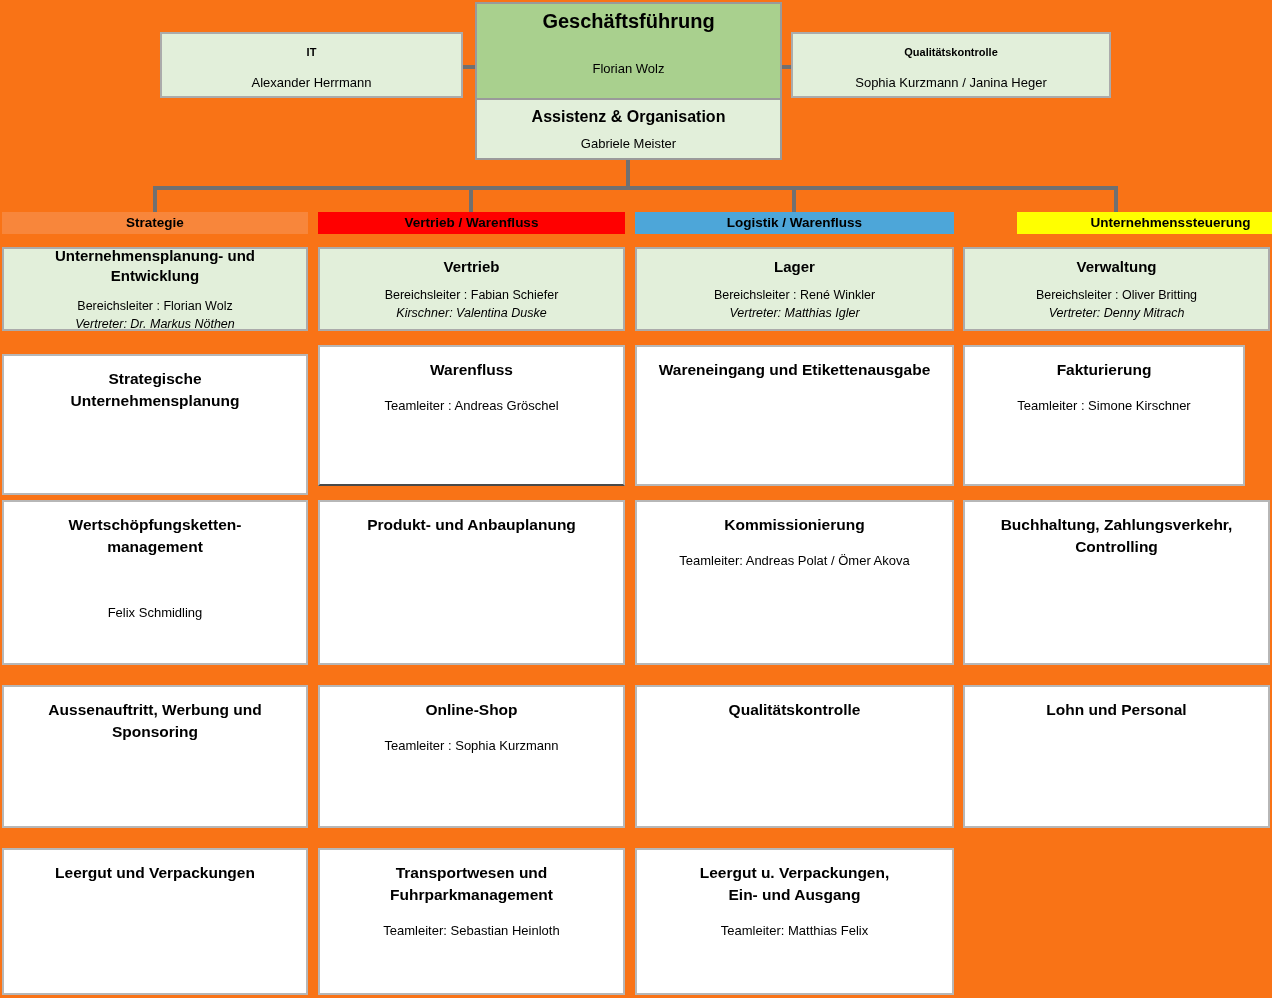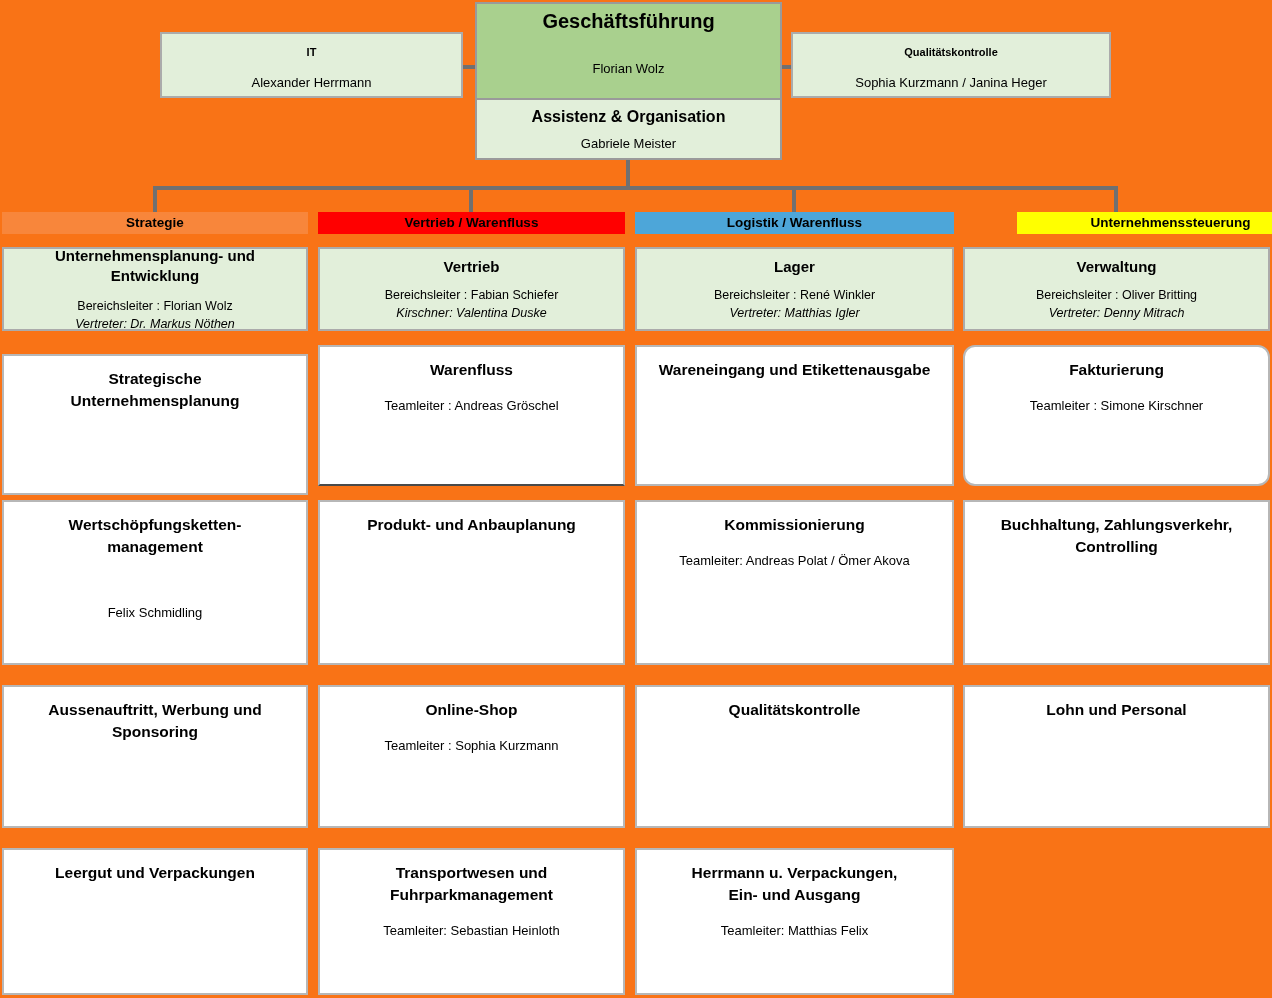--- a/index.html
+++ b/index.html
@@ -145,26 +145,26 @@
   </div>
   <div class="box dept" style="left:635px;top:500px;width:319px;height:165px;">
     <div class="t">Kommissionierung</div>
     <div class="s">Teamleiter: Andreas Polat / Ömer Akova</div>
   </div>
   <div class="box dept" style="left:635px;top:685px;width:319px;height:143px;">
     <div class="t">Qualitätskontrolle</div>
     <div class="s"></div>
   </div>
   <div class="box dept" style="left:635px;top:848px;width:319px;height:147px;">
-    <div class="t">Herrmann u. Verpackungen,
+    <div class="t">Leergut u. Verpackungen,
 Ein- und Ausgang</div>
     <div class="s">Teamleiter: Matthias Felix</div>
   </div>
 
-  <div class="box dept" style="left:963px;top:345px;width:307px;height:141px;border-radius:12px;">
+  <div class="box dept" style="left:963px;top:345px;width:282px;height:141px;">
     <div class="t">Fakturierung</div>
     <div class="s">Teamleiter : Simone Kirschner</div>
   </div>
   <div class="box dept" style="left:963px;top:500px;width:307px;height:165px;">
     <div class="t">Buchhaltung, Zahlungsverkehr,
 Controlling</div>
     <div class="s"></div>
   </div>
   <div class="box dept" style="left:963px;top:685px;width:307px;height:143px;">
     <div class="t">Lohn und Personal</div>

